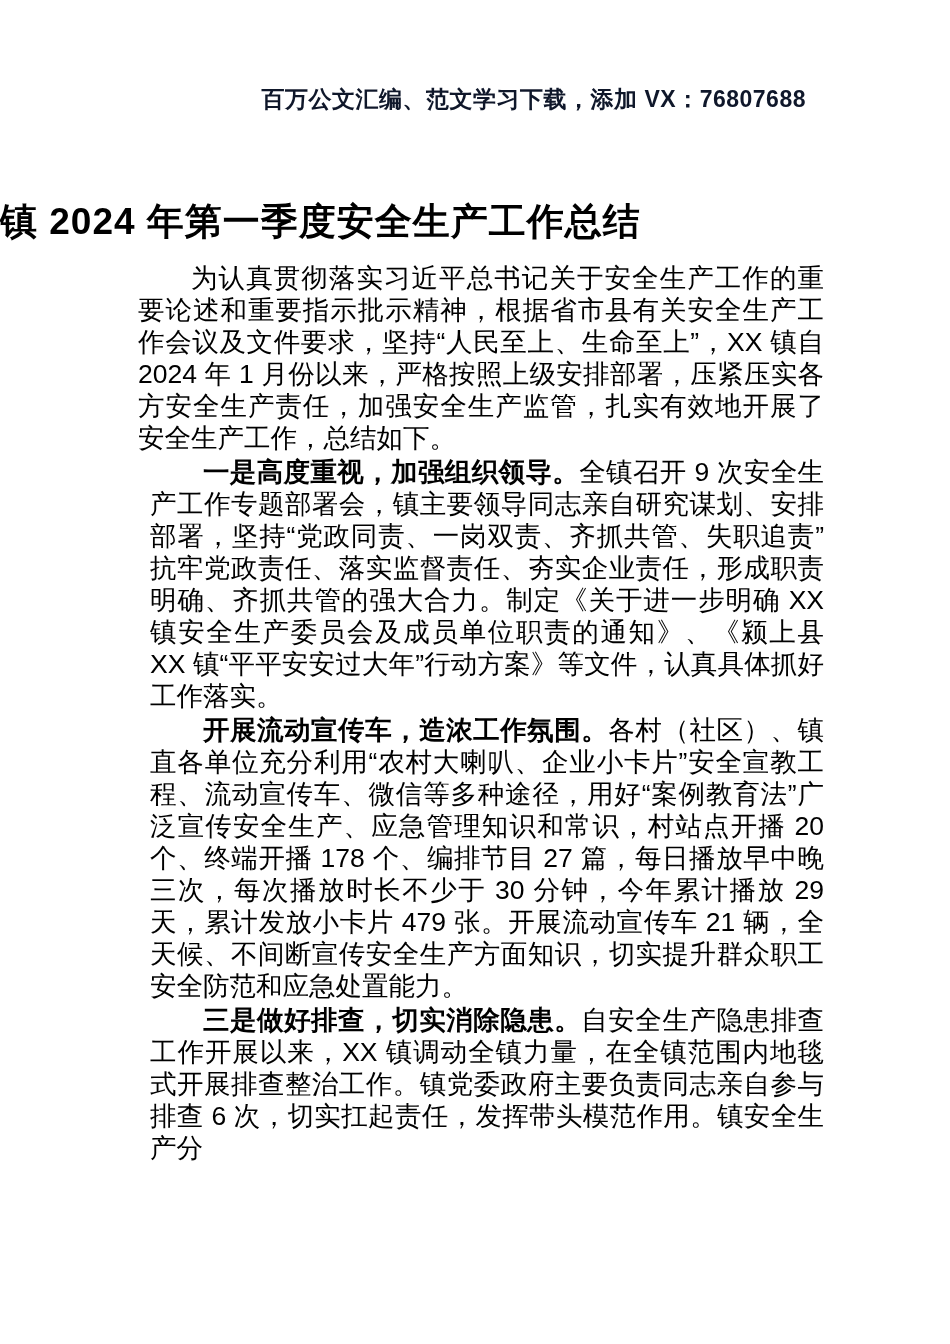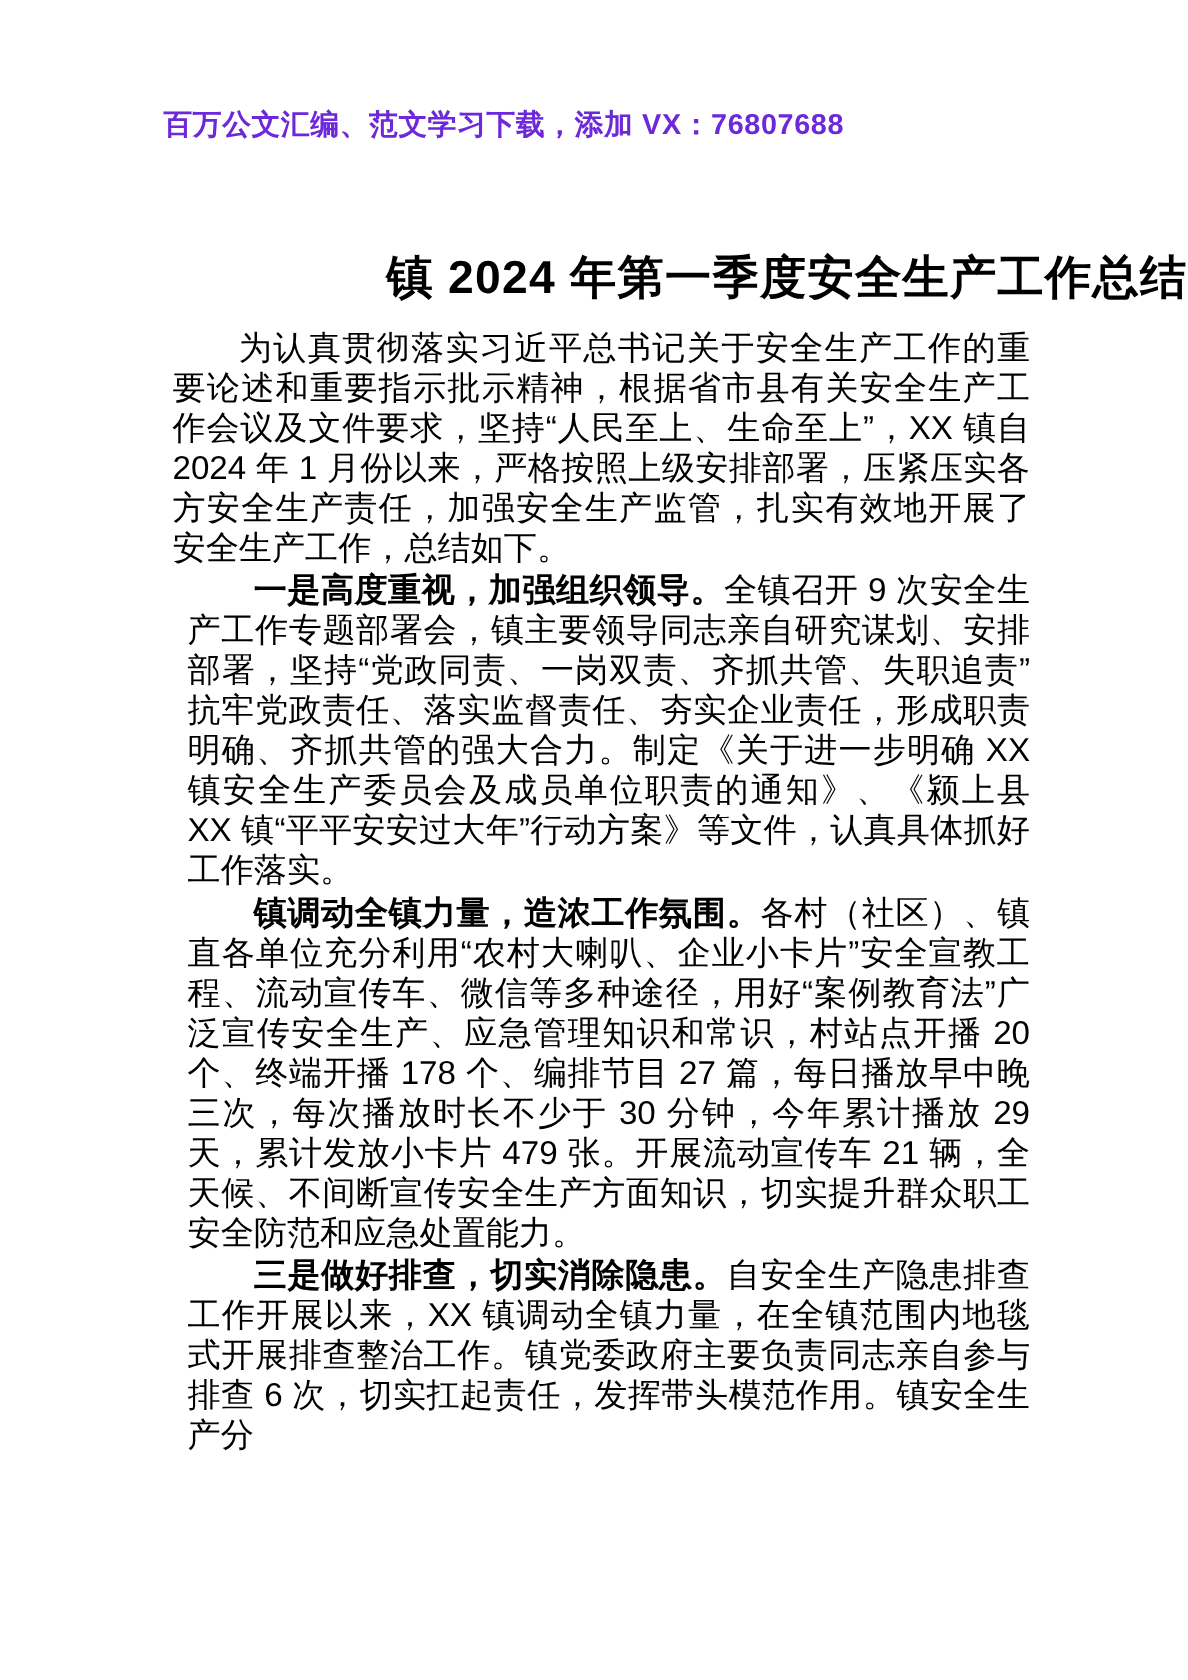--- a/index.html
+++ b/index.html
@@ -19,33 +19,33 @@
     width: 950px;
     height: 1344px;
     box-sizing: border-box;
     padding: 0;
   }
   .watermark {
     position: absolute;
     top: 84px;
     left: 0;
     width: 806px;
-    text-align: center;
-    color: #6d28d9;
+    text-align: right;
+    color: #0f172a;
     font-size: 23px;
     font-weight: 700;
     letter-spacing: 0.5px;
     white-space: nowrap;
   }
   .doc-title {
     position: absolute;
     top: 172px;
     left: 0;
     width: 950px;
-    text-align: right;
+    text-align: left;
     font-size: 37px;
     font-weight: 700;
     letter-spacing: 1px;
     color: #000000;
   }
   .body-area {
     position: absolute;
     top: 262px;
     left: 138px;
     width: 686px;
@@ -80,21 +80,21 @@
 
     <p class="para">
       <span>为认真贯彻落实习近平总书记关于安全生产工作的重要论述和重要指示批示精神，根据省市县有关安全生产工作会议及文件要求，坚持“人民至上、生命至上”，XX 镇自 2024 年 1 月份以来，严格按照上级安排部署，压紧压实各方安全生产责任，加强安全生产监管，扎实有效地开展了安全生产工作，总结如下。</span>
     </p>
 
     <p class="para">
       <span class="lead">一是高度重视，加强组织领导。</span><span>全镇召开 9 次安全生产工作专题部署会，镇主要领导同志亲自研究谋划、安排部署，坚持“党政同责、一岗双责、齐抓共管、失职追责”抗牢党政责任、落实监督责任、夯实企业责任，形成职责明确、齐抓共管的强大合力。制定《关于进一步明确 XX 镇安全生产委员会及成员单位职责的通知》、《颍上县 XX 镇“平平安安过大年”行动方案》等文件，认真具体抓好工作落实。</span>
     </p>
 
     <p class="para">
-      <span class="lead">镇调动全镇力量，造浓工作氛围。</span><span>各村（社区）、镇直各单位充分利用“农村大喇叭、企业小卡片”安全宣教工程、流动宣传车、微信等多种途径，用好“案例教育法”广泛宣传安全生产、应急管理知识和常识，村站点开播 20 个、终端开播 178 个、编排节目 27 篇，每日播放早中晚三次，每次播放时长不少于 30 分钟，今年累计播放 29 天，累计发放小卡片 479 张。开展流动宣传车 21 辆，全天候、不间断宣传安全生产方面知识，切实提升群众职工安全防范和应急处置能力。</span>
+      <span class="lead">开展流动宣传车，造浓工作氛围。</span><span>各村（社区）、镇直各单位充分利用“农村大喇叭、企业小卡片”安全宣教工程、流动宣传车、微信等多种途径，用好“案例教育法”广泛宣传安全生产、应急管理知识和常识，村站点开播 20 个、终端开播 178 个、编排节目 27 篇，每日播放早中晚三次，每次播放时长不少于 30 分钟，今年累计播放 29 天，累计发放小卡片 479 张。开展流动宣传车 21 辆，全天候、不间断宣传安全生产方面知识，切实提升群众职工安全防范和应急处置能力。</span>
     </p>
 
     <p class="para">
       <span class="lead">三是做好排查，切实消除隐患。</span><span>自安全生产隐患排查工作开展以来，XX 镇调动全镇力量，在全镇范围内地毯式开展排查整治工作。镇党委政府主要负责同志亲自参与排查 6 次，切实扛起责任，发挥带头模范作用。镇安全生产分</span>
     </p>
 
   </div>
 
 </div>
 

